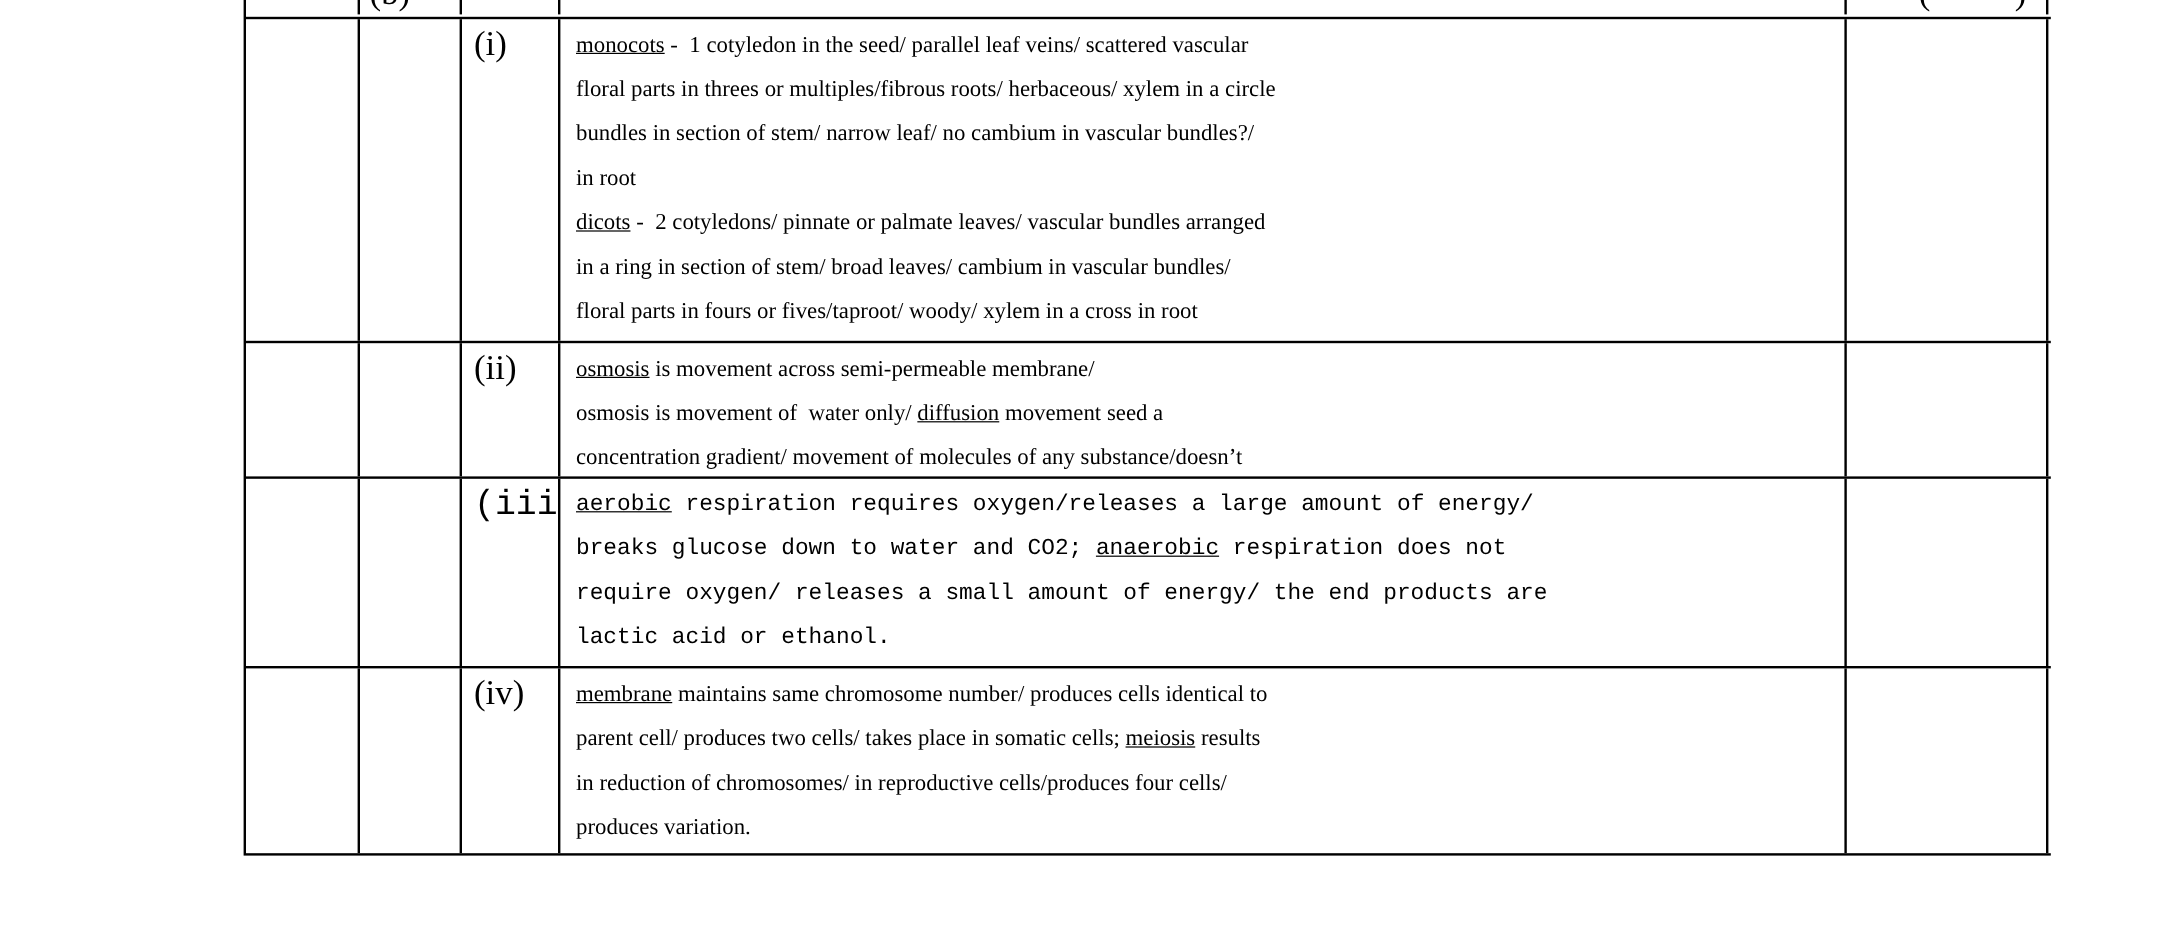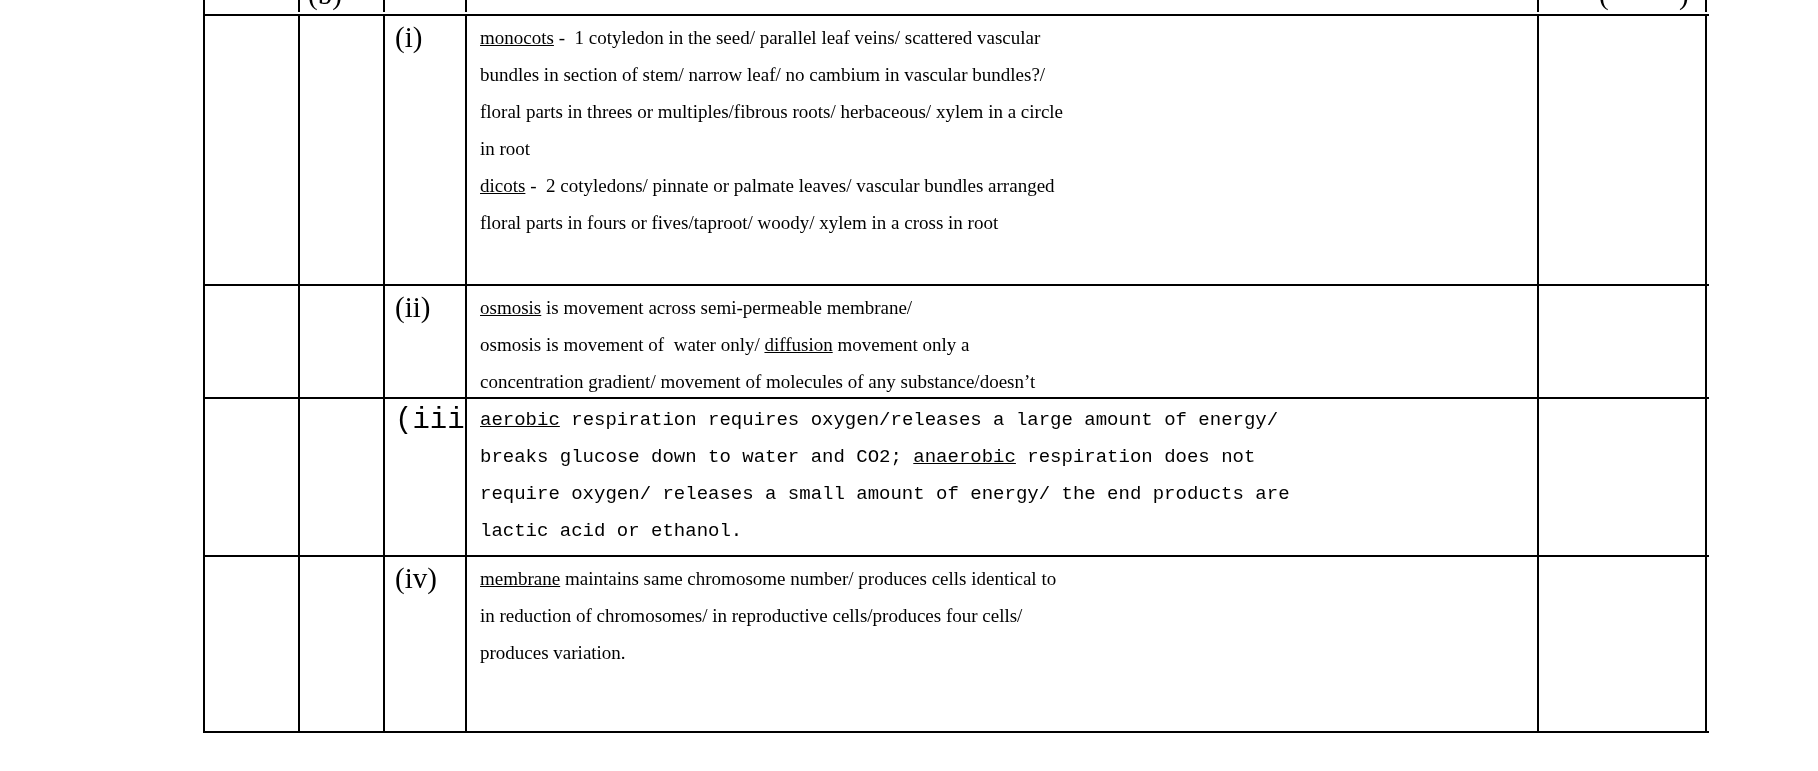--- a/index.html
+++ b/index.html
@@ -11,21 +11,21 @@
     position:absolute;left:203px;top:0;width:1504px;
     border-left:2px solid #000;
   }
   .row{display:grid;grid-template-columns:95px 85px 82px 1072px 168px;border-bottom:2px solid #000;}
   .cell{border-right:2px solid #000;box-sizing:border-box;overflow:hidden;position:relative;}
   .r-partial{height:14px;}
   .r-partial .cell{height:12px;}
   .r0 .cell{height:268px;}
   .r1 .cell{height:111px;}
   .r2 .cell{height:156px;font-family:Liberation Mono, monospace;}
-  .r3 .cell{height:174px;}
+  .r3 .cell{height:154px;}
   .num{font-size:29px;line-height:37px;padding:3px 0 0 10px;}
   .ans{font-size:19px;line-height:37px;padding:3px 0 0 13px;}
   .ans .line{white-space:pre;}
   .u{text-decoration:underline;}
   
   .frag{position:absolute;font-size:29px;line-height:35px;}
   .frag-b{top:-23px;left:8px;}
   .frag-pl{top:-23px;left:60px;}
   .frag-pr{top:-23px;left:140px;}
 </style>
@@ -47,35 +47,36 @@
     </div>
   </div>
 
   <div id="rows-container">
       <div class="row r0">
         <div class="cell "></div>
         <div class="cell "></div>
         <div class="cell num"><span>(i)</span></div>
         <div class="cell ans">
           <div class="line"><span class="u">monocots</span><span> -  1 cotyledon in the seed/ parallel leaf veins/ scattered vascular</span></div>
+          <div class="line"><span>floral parts in threes or multiples/fibrous roots/ herbaceous/ xylem in a circle</span></div>
           <div class="line"><span>bundles in section of stem/ narrow leaf/ no cambium in vascular bundles?/</span></div>
-          <div class="line"><span>floral parts in threes or multiples/fibrous roots/ herbaceous/ xylem in a circle</span></div>
           <div class="line"><span>in root</span></div>
           <div class="line"><span class="u">dicots</span><span> -  2 cotyledons/ pinnate or palmate leaves/ vascular bundles arranged</span></div>
+          <div class="line"><span>in a ring in section of stem/ broad leaves/ cambium in vascular bundles/</span></div>
           <div class="line"><span>floral parts in fours or fives/taproot/ woody/ xylem in a cross in root</span></div>
         </div>
         <div class="cell "></div>
       </div>
       <div class="row r1">
         <div class="cell "></div>
         <div class="cell "></div>
         <div class="cell num"><span>(ii)</span></div>
         <div class="cell ans">
           <div class="line"><span class="u">osmosis</span><span> is movement across semi-permeable membrane/</span></div>
-          <div class="line"><span>osmosis is movement of  water only/ </span><span class="u">diffusion</span><span> movement only a</span></div>
+          <div class="line"><span>osmosis is movement of  water only/ </span><span class="u">diffusion</span><span> movement seed a</span></div>
           <div class="line"><span>concentration gradient/ movement of molecules of any substance/doesn’t</span></div>
         </div>
         <div class="cell "></div>
       </div>
       <div class="row r2">
         <div class="cell "></div>
         <div class="cell "></div>
         <div class="cell num"><span>(iii)</span></div>
         <div class="cell ans">
           <div class="line"><span class="u">aerobic</span><span> respiration requires oxygen/releases a large amount of energy/</span></div>
@@ -84,19 +85,20 @@
           <div class="line"><span>lactic acid or ethanol.</span></div>
         </div>
         <div class="cell "></div>
       </div>
       <div class="row r3">
         <div class="cell "></div>
         <div class="cell "></div>
         <div class="cell num"><span>(iv)</span></div>
         <div class="cell ans">
           <div class="line"><span class="u">membrane</span><span> maintains same chromosome number/ produces cells identical to</span></div>
+          <div class="line"><span>parent cell/ produces two cells/ takes place in somatic cells; </span><span class="u">meiosis</span><span> results</span></div>
           <div class="line"><span>in reduction of chromosomes/ in reproductive cells/produces four cells/</span></div>
           <div class="line"><span>produces variation.</span></div>
         </div>
         <div class="cell "></div>
       </div>
     </div>
 </div>
 
 </body></html>

